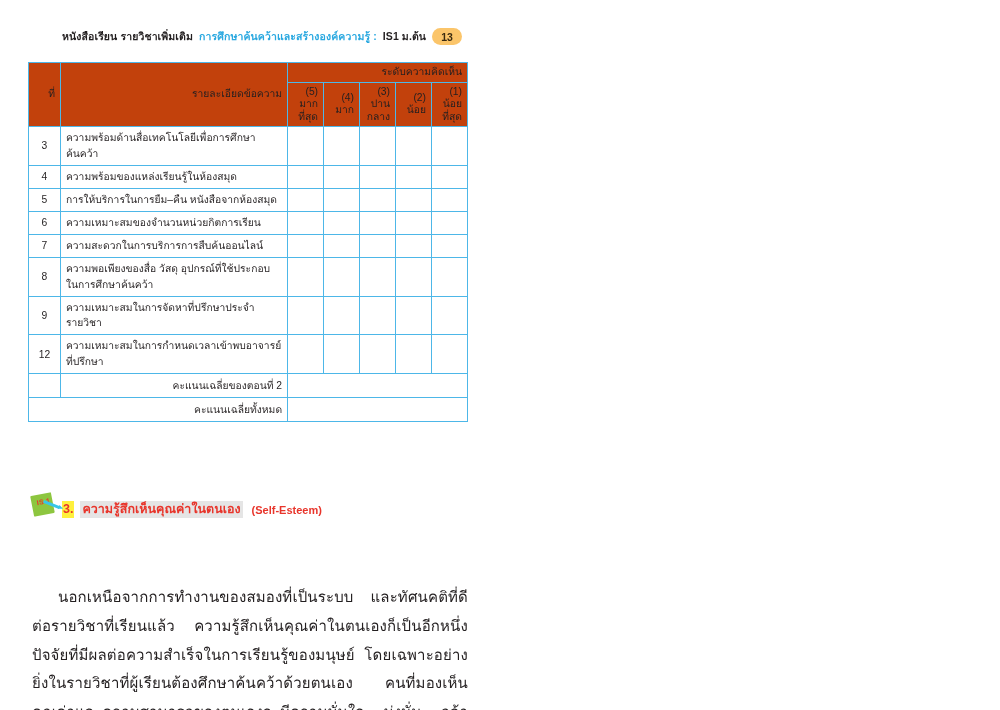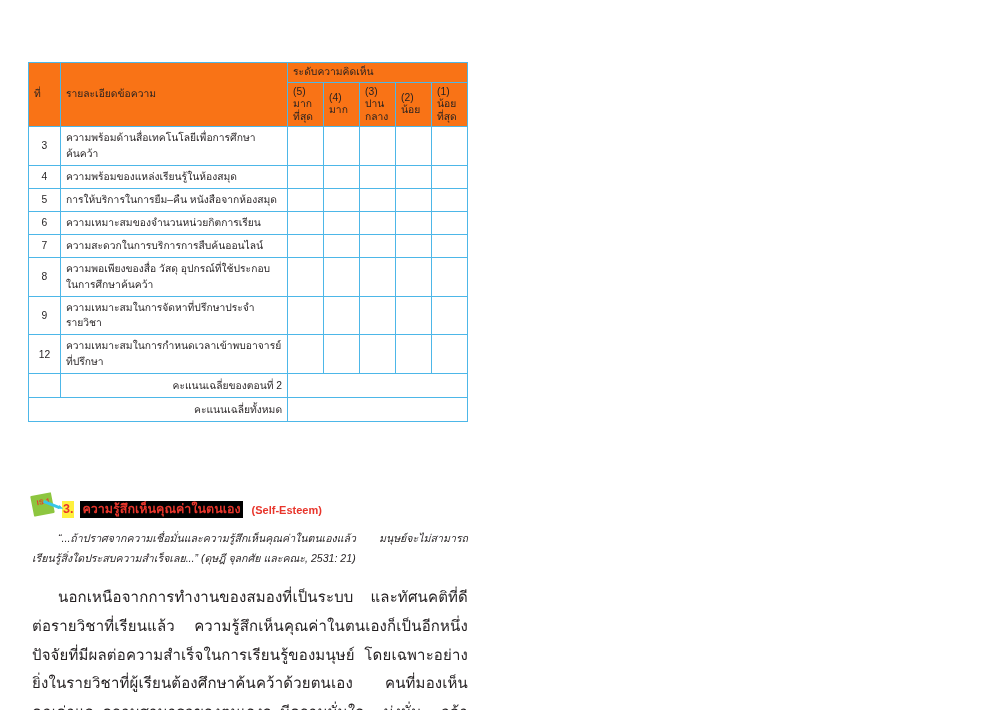--- a/index.html
+++ b/index.html
@@ -35,21 +35,21 @@
   table.survey {
     width: 440px; border-collapse: collapse;
     font-size: 10.3px; color: #231f20;
   }
   table.survey th, table.survey td {
     border: 1px solid #4db7e8;
     padding: 3px 5px;
     vertical-align: middle;
   }
   table.survey thead th {
-    background: #f97316; text-align: left; font-weight: 400; line-height: 1.25;
+    background: #c2410c; text-align: right; font-weight: 400; line-height: 1.25;
   }
   th.c-no  { width: 32px; }
   th.c-txt { width: 228px; }
   th.c-sc  { width: 36px; }
   td.c-no  { text-align: center; width: 32px; }
   td.c-txt { text-align: left; line-height: 1.55; }
   td.c-sc  { background: #ffffff; }
   tbody tr { height: 21px; }
   td.sum {
     text-align: right; font-weight: 400; padding-right: 10px;
@@ -81,21 +81,21 @@
     content: ""; position: absolute; right: -4px; top: -1px;
     width: 0; height: 0; border-left: 5px solid #38c6e8;
     border-top: 2.5px solid transparent; border-bottom: 2.5px solid transparent;
   }
   .h-num {
     font-size: 12.5px; font-weight: 700; color: #e8352b;
     background: #fff03c; padding: 0 1px; line-height: 1.35;
   }
   .h-txt {
     font-size: 12.5px; font-weight: 700; color: #e8352b;
-    background: #000000; padding: 0 2px; line-height: 1.35;
+    background: #e5e5e5; padding: 0 2px; line-height: 1.35;
   }
   .h-eng {
     font-size: 11px; font-weight: 700; color: #e8352b;
     padding-left: 3px; line-height: 1.35;
   }
 
   
   .para {
     position: absolute;
     font-size: 15px; color: #231f20; line-height: 1.92;
@@ -109,20 +109,26 @@
   }
   .quote .first { display: inline-block; width: 26px; }
 </style>
 </head>
 <body>
 
 <div class="spread">
 
   <div class="page">
 
+    <div class="runhead runhead-left">
+      <span class="plain">หนังสือเรียน รายวิชาเพิ่มเติม</span>
+      <span class="cyan">การศึกษาค้นคว้าและสร้างองค์ความรู้ :</span>
+      <span class="tail">IS1 ม.ต้น</span>
+      <span class="pagenum">13</span>
+    </div>
 
     <div class="tbl-wrap">
       <table class="survey">
         <thead>
           <tr>
             <th class="c-no" rowspan="2">ที่</th>
             <th class="c-txt" rowspan="2">รายละเอียดข้อความ</th>
             <th colspan="5">ระดับความคิดเห็น</th>
           </tr>
           <tr>
@@ -243,23 +249,20 @@
       <span class="is-badge">
         <span class="card"></span>
         <span class="istxt">IS 1</span>
         <span class="pencil"></span>
       </span>
       <span class="h-num">3.</span>
       <span class="h-txt">ความรู้สึกเห็นคุณค่าในตนเอง</span>
       <span class="h-eng">(Self-Esteem)</span>
     </div>
 
-    <div class="quote" style="left:32px; top:528px; width:436px;">
-      <span class="first"></span><span>“...ถ้าปราศจากความเชื่อมั่นและความรู้สึกเห็นคุณค่าในตนเองแล้ว  มนุษย์จะไม่สามารถเรียนรู้สิ่งใดประสบความสำเร็จเลย...” (ดุษฎี จุลกศัย และคณะ, 2531: 21)</span>
-    </div>
 
     <div class="para indent" style="left:32px; top:583px; width:436px;">นอกเหนือจากการทำงานของสมองที่เป็นระบบ และทัศนคติที่ดีต่อรายวิชาที่เรียนแล้ว ความรู้สึกเห็นคุณค่าในตนเองก็เป็นอีกหนึ่งปัจจัยที่มีผลต่อความสำเร็จในการเรียนรู้ของมนุษย์ โดยเฉพาะอย่างยิ่งในรายวิชาที่ผู้เรียนต้องศึกษาค้นคว้าด้วยตนเอง คนที่มองเห็นคุณค่าและความสามารถของตนเองจะมีความมั่นใจ มุ่งมั่น กล้าเผชิญสถานการณ์ กล้าแสดงออก และมีความวิตกกังวลต่ำ</div>
 
   </div>
 
   <div class="page">
 
     
 
     

